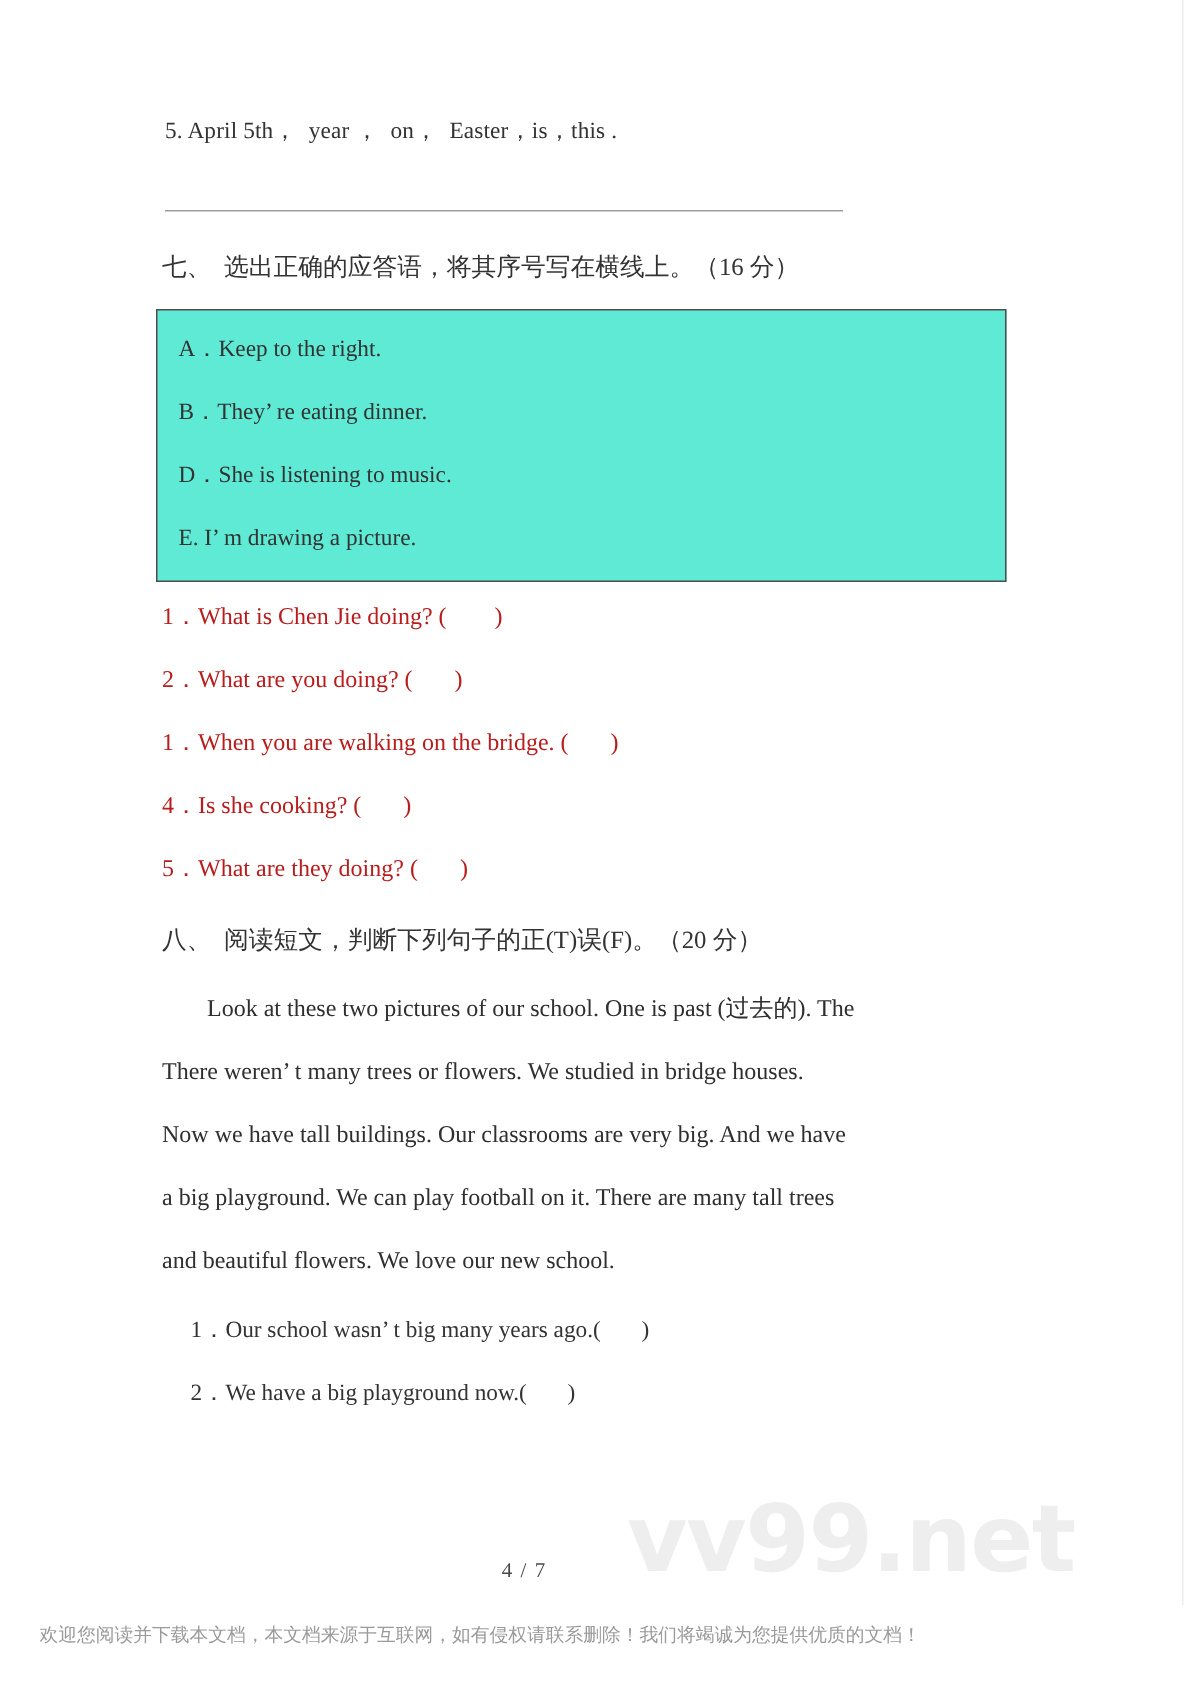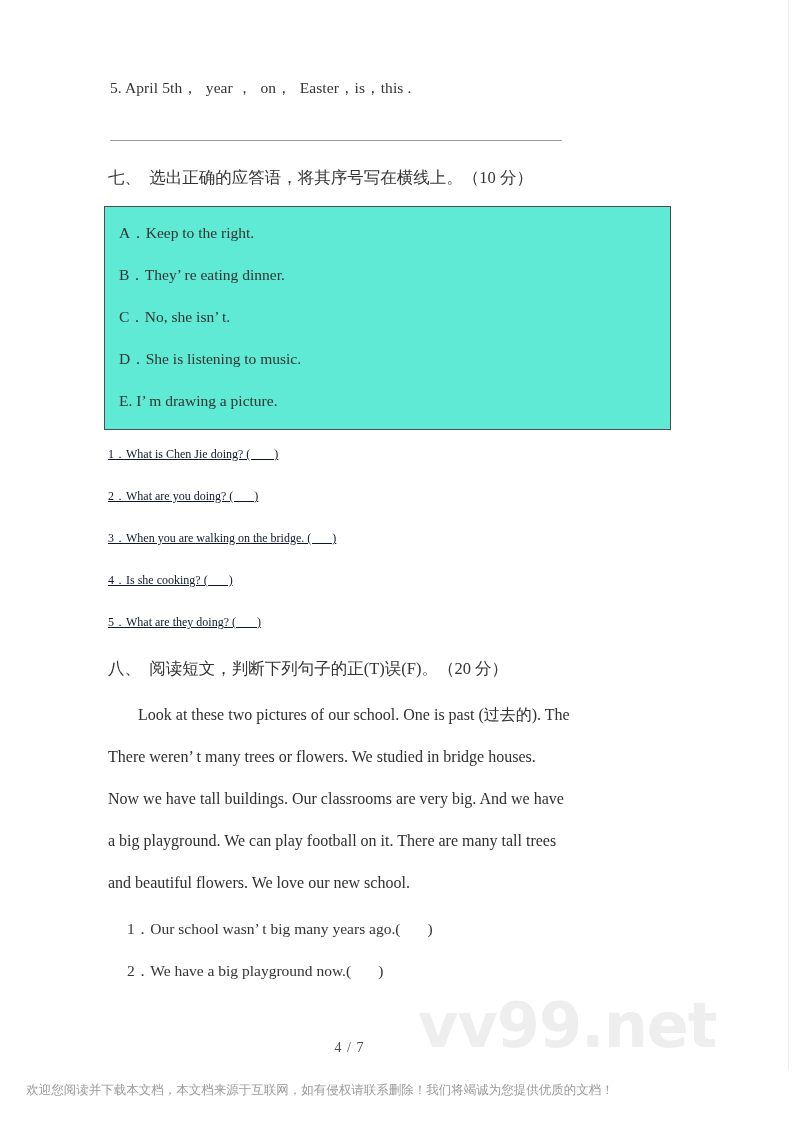--- a/index.html
+++ b/index.html
@@ -81,26 +81,25 @@
     line-height: 20px;
     margin-bottom: 22px;
     white-space: pre;
     color: #333;
   }
   .option-line:last-child { margin-bottom: 4px; }
 
   
   .q-list { margin-top: 14px; }
   .q-item {
-    font-size: 12px;
+    font-size: 16px;
     line-height: 20px;
     margin-bottom: 22px;
     white-space: pre;
-    color: #0f172a;
-    text-decoration: underline;
+    color: #b91c1c;
   }
 
   
   .passage { margin-top: 14px; }
   .passage-line {
     font-size: 16px;
     line-height: 42px;
     white-space: pre-wrap;
     color: #2f2f2f;
   }
@@ -157,34 +156,33 @@
 <body>
 
 <div class="page">
 
   <div class="content">
 
     <div class="line q5line">5. April 5th，  year ，  on，  Easter，is，this .</div>
 
     <div class="answer-rule"></div>
 
-    <div class="section-heading">七、  选出正确的应答语，将其序号写在横线上。（10 分）</div>
+    <div class="section-heading">七、  选出正确的应答语，将其序号写在横线上。（16 分）</div>
 
     <div class="option-box">
       <div class="option-line">A．Keep to the right.</div>
       <div class="option-line">B．They’ re eating dinner.</div>
-      <div class="option-line">C．No, she isn’ t.</div>
       <div class="option-line">D．She is listening to music.</div>
       <div class="option-line">E. I’ m drawing a picture.</div>
     </div>
 
     <div class="q-list">
       <div class="q-item">1．What is Chen Jie doing? (        )</div>
       <div class="q-item">2．What are you doing? (       )</div>
-      <div class="q-item">3．When you are walking on the bridge. (       )</div>
+      <div class="q-item">1．When you are walking on the bridge. (       )</div>
       <div class="q-item">4．Is she cooking? (       )</div>
       <div class="q-item">5．What are they doing? (       )</div>
     </div>
 
     <div class="section-heading">八、  阅读短文，判断下列句子的正(T)误(F)。（20 分）</div>
 
     <div class="passage">
       <div class="passage-line first">Look at these two pictures of our school. One is past (过去的). The</div>
       <div class="passage-line">There weren’ t many trees or flowers. We studied in bridge houses.</div>
       <div class="passage-line">Now we have tall buildings. Our classrooms are very big. And we have</div>

